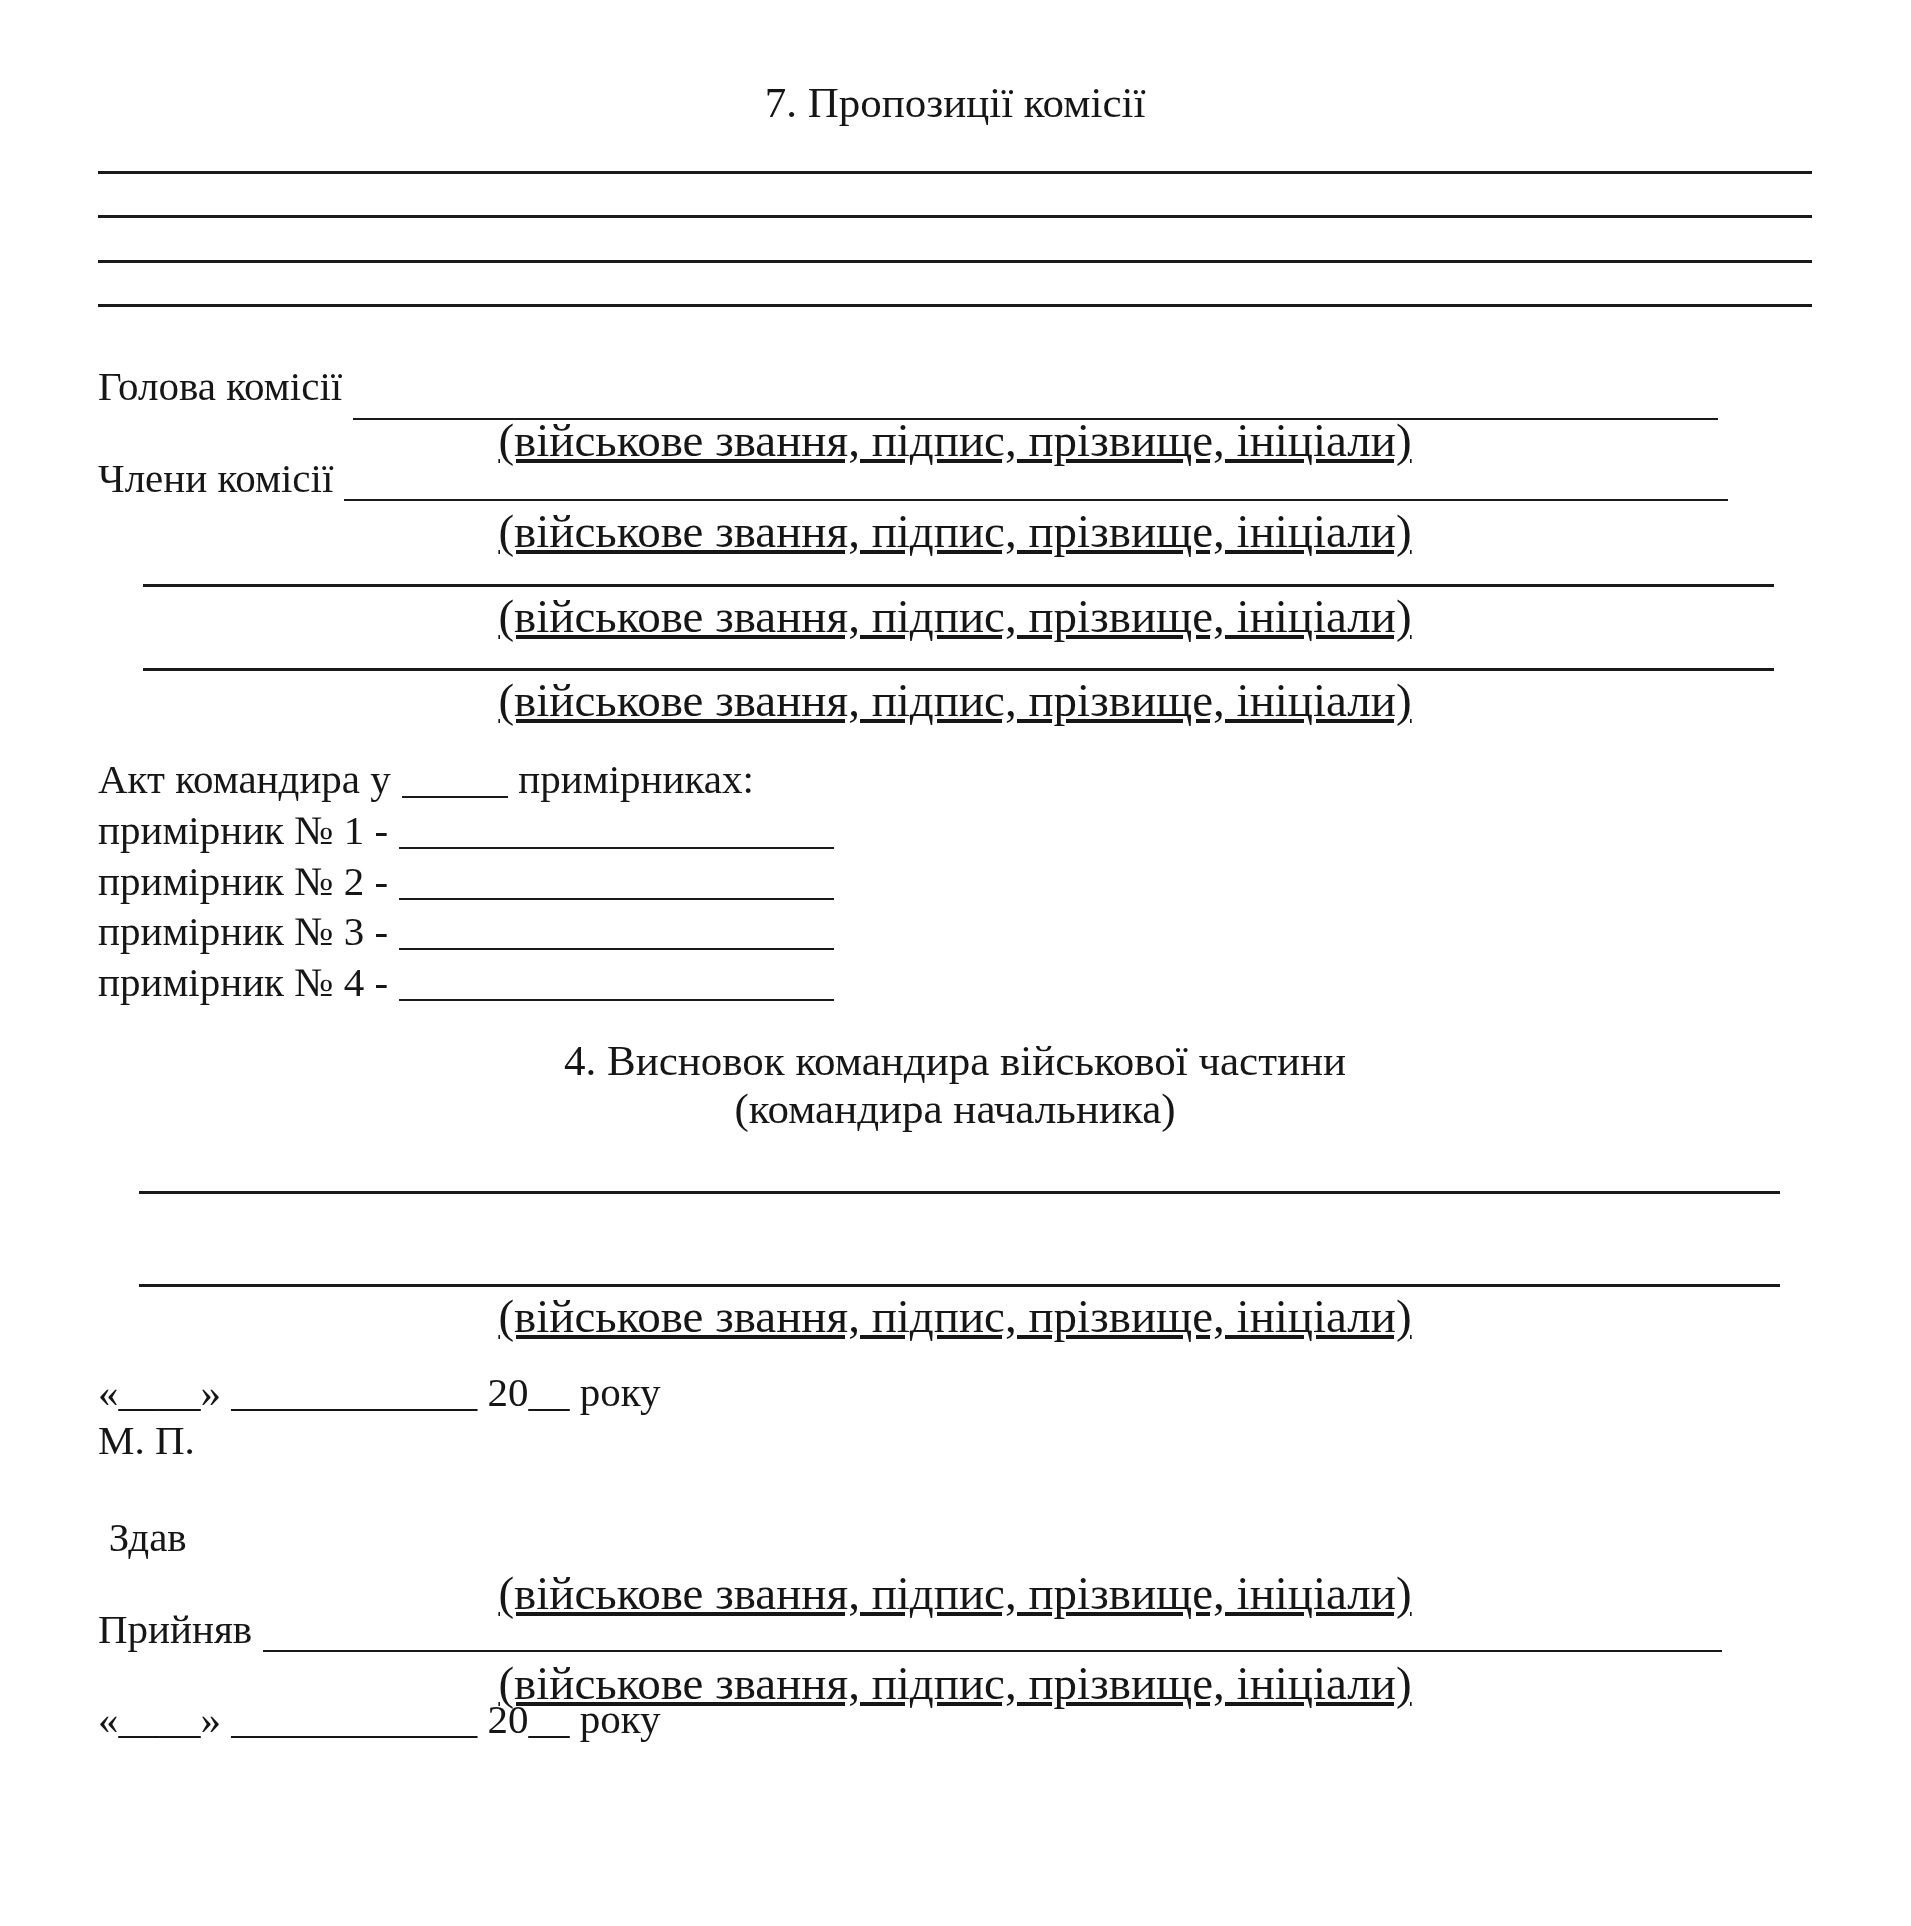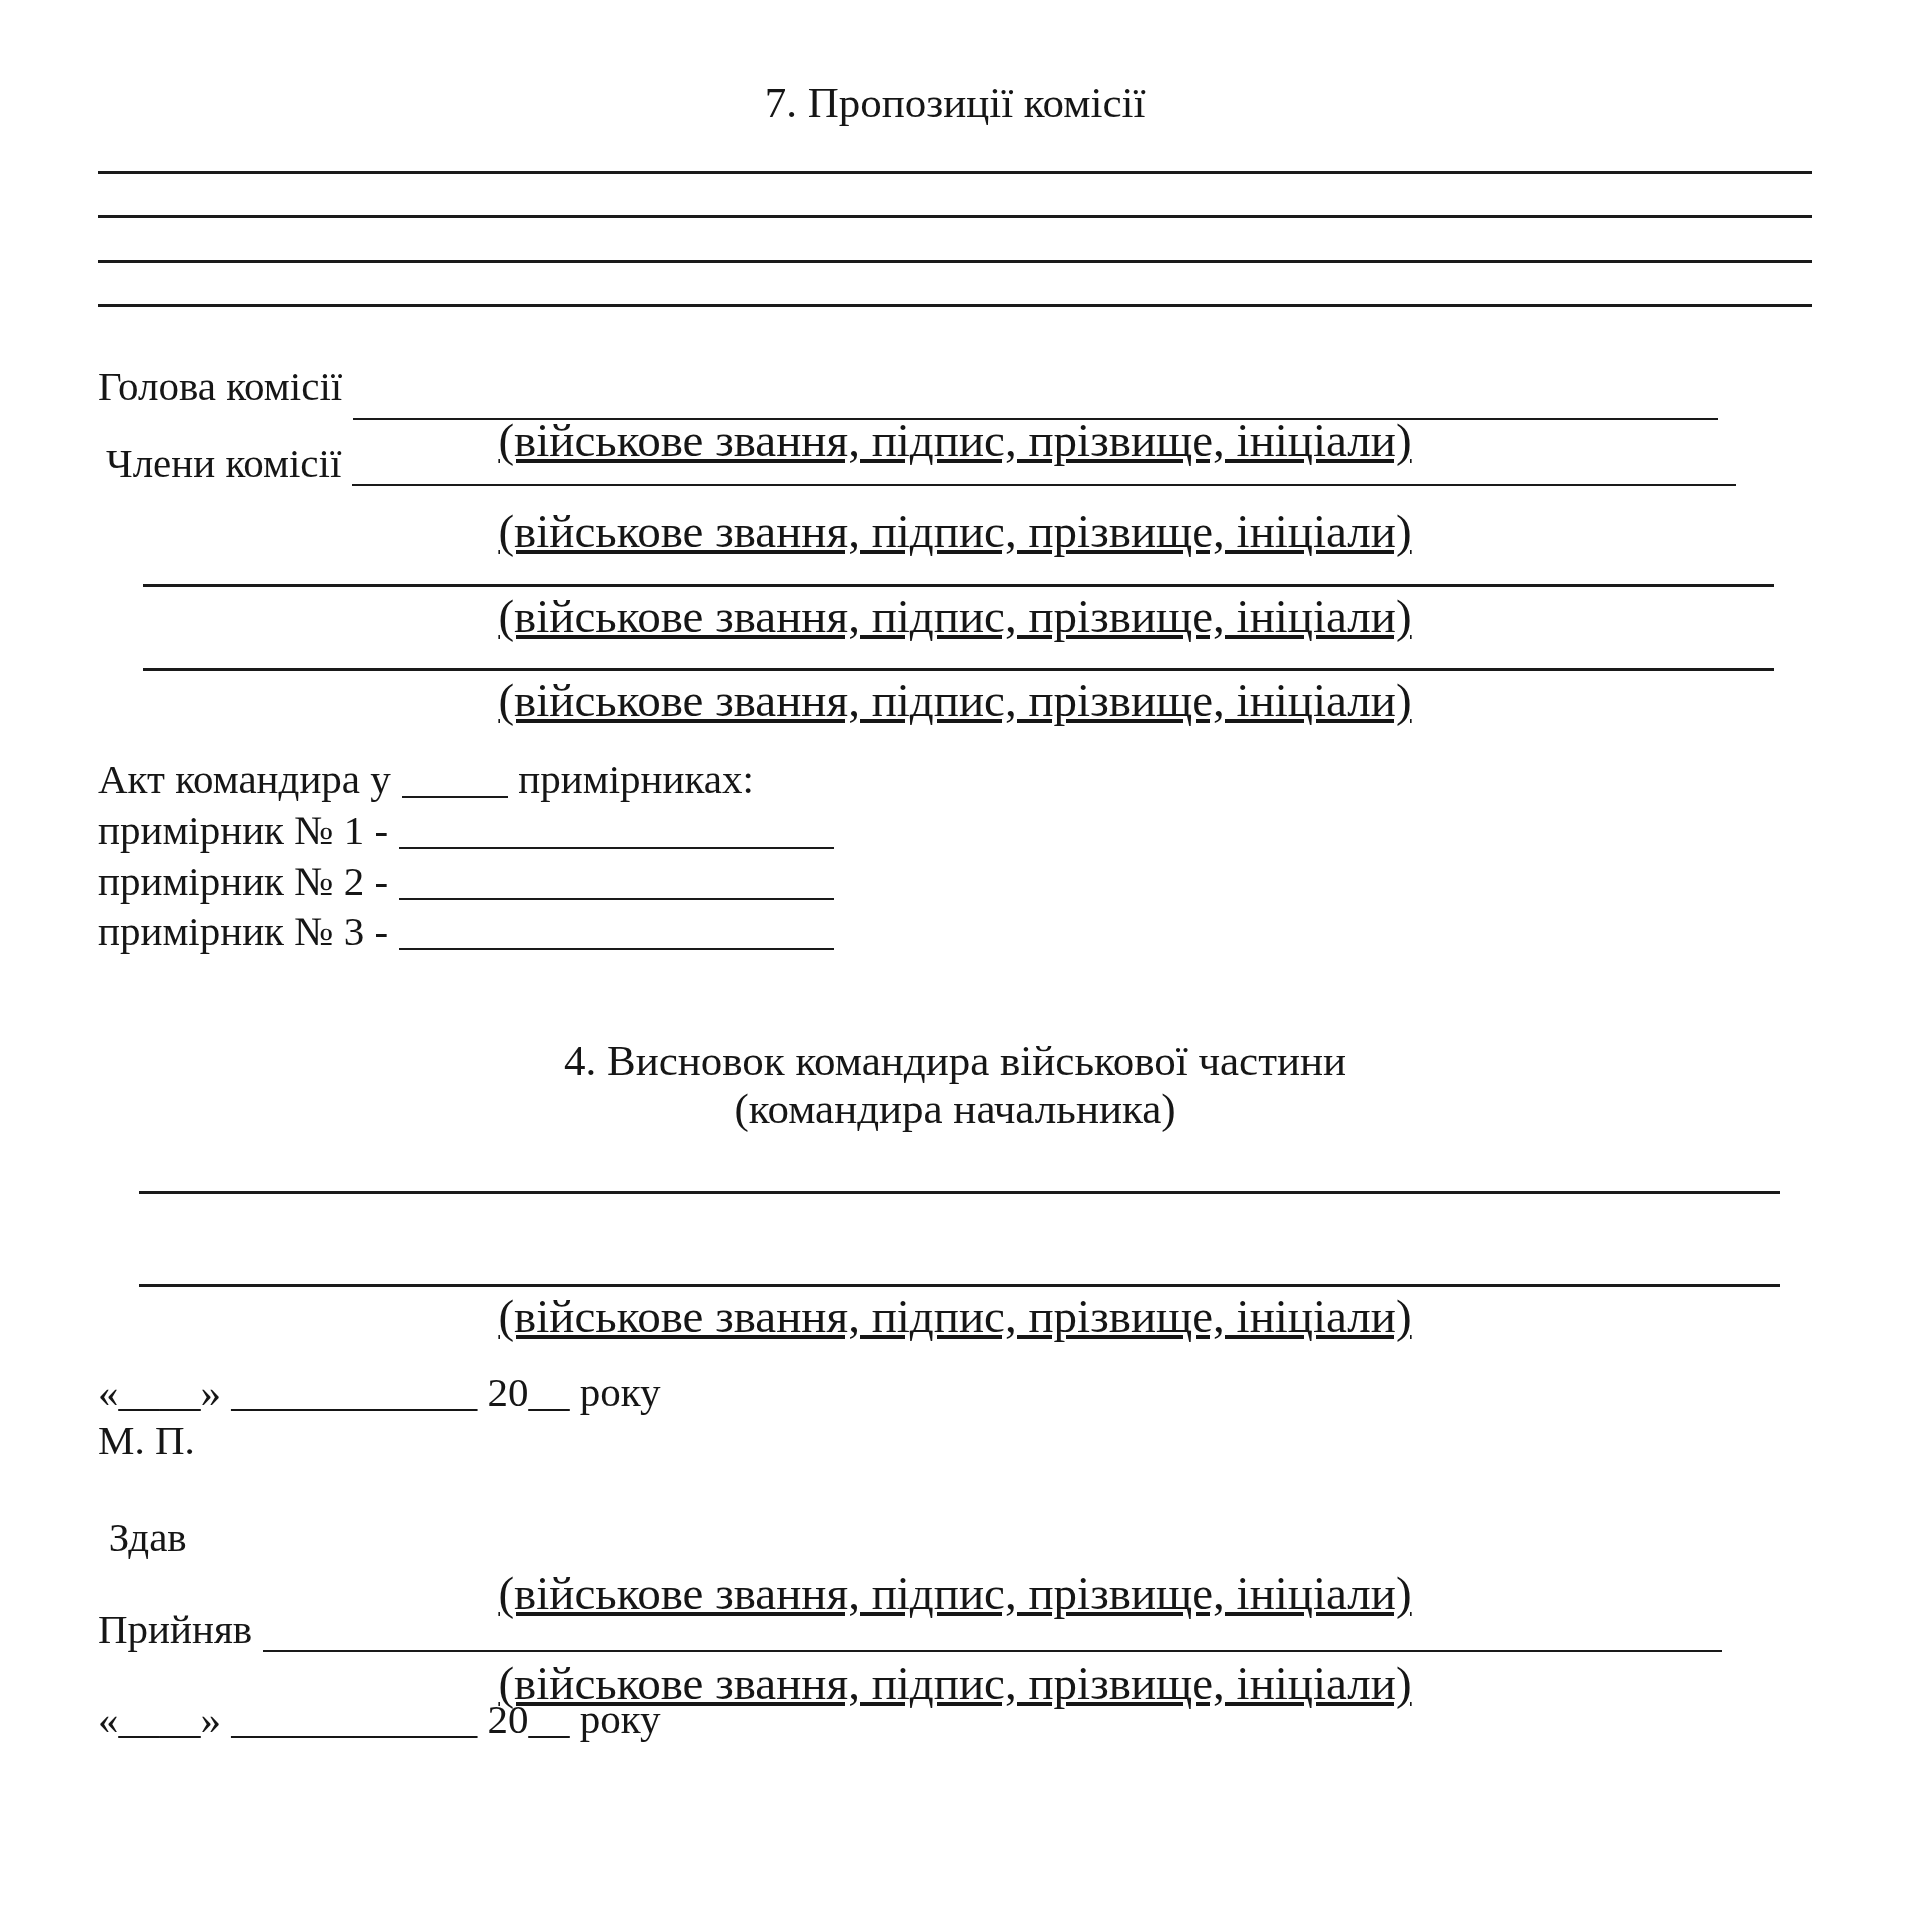--- a/index.html
+++ b/index.html
@@ -55,21 +55,21 @@
   <div class="rule" style="left:98px; top:215px; width:1714px;"></div>
   <div class="rule" style="left:98px; top:260px; width:1714px;"></div>
   <div class="rule" style="left:98px; top:304px; width:1714px;"></div>
 
   <div class="sigrow" style="left:98px; top:361px; width:1620px;align-items:flex-end;">
     <span class="label">Голова комісії</span>
     <span class="fill"></span>
   </div>
   <div class="abs center caption" style="left:98px; top:413px; width:1714px;">(військове звання, підпис, прізвище, ініціали)</div>
 
-  <div class="sigrow" style="left:98px; top:438px; width:1630px;margin-left:8px;">
+  <div class="sigrow" style="left:98px; top:453px; width:1630px;">
     <span class="label">Члени комісії</span>
     <span class="fill"></span>
   </div>
   <div class="abs center caption" style="left:98px; top:504px; width:1714px;">(військове звання, підпис, прізвище, ініціали)</div>
 
   <div class="rule" style="left:143px; top:584px; width:1631px;"></div>
   <div class="abs center caption" style="left:98px; top:589px; width:1714px;">(військове звання, підпис, прізвище, ініціали)</div>
 
   <div class="rule" style="left:143px; top:668px; width:1631px;"></div>
   <div class="abs center caption" style="left:98px; top:673px; width:1714px;">(військове звання, підпис, прізвище, ініціали)</div>
@@ -79,20 +79,23 @@
   </div>
 
   <div class="abs t" style="left:98px; top:805px;">
     <span>примірник № 1 -</span><span class="blank blank-copy"></span>
   </div>
   <div class="abs t" style="left:98px; top:856px;">
     <span>примірник № 2 -</span><span class="blank blank-copy"></span>
   </div>
   <div class="abs t" style="left:98px; top:906px;">
     <span>примірник № 3 -</span><span class="blank blank-copy"></span>
+  </div>
+  <div class="abs t" style="left:98px; top:957px;">
+    <span>примірник № 4 -</span><span class="blank blank-copy"></span>
   </div>
 
   <div class="abs center t" style="left:98px; top:1035px; width:1714px; font-size:43px;">4. Висновок командира військової частини</div>
   <div class="abs center t" style="left:98px; top:1083px; width:1714px; font-size:43px;">(командира начальника)</div>
 
   <div class="rule" style="left:139px; top:1191px; width:1641px;"></div>
   <div class="rule" style="left:139px; top:1284px; width:1641px;"></div>
   <div class="abs center caption" style="left:98px; top:1289px; width:1714px;">(військове звання, підпис, прізвище, ініціали)</div>
 
   <div class="abs t" style="left:98px; top:1367px;">«____» ____________ 20__ року</div>

